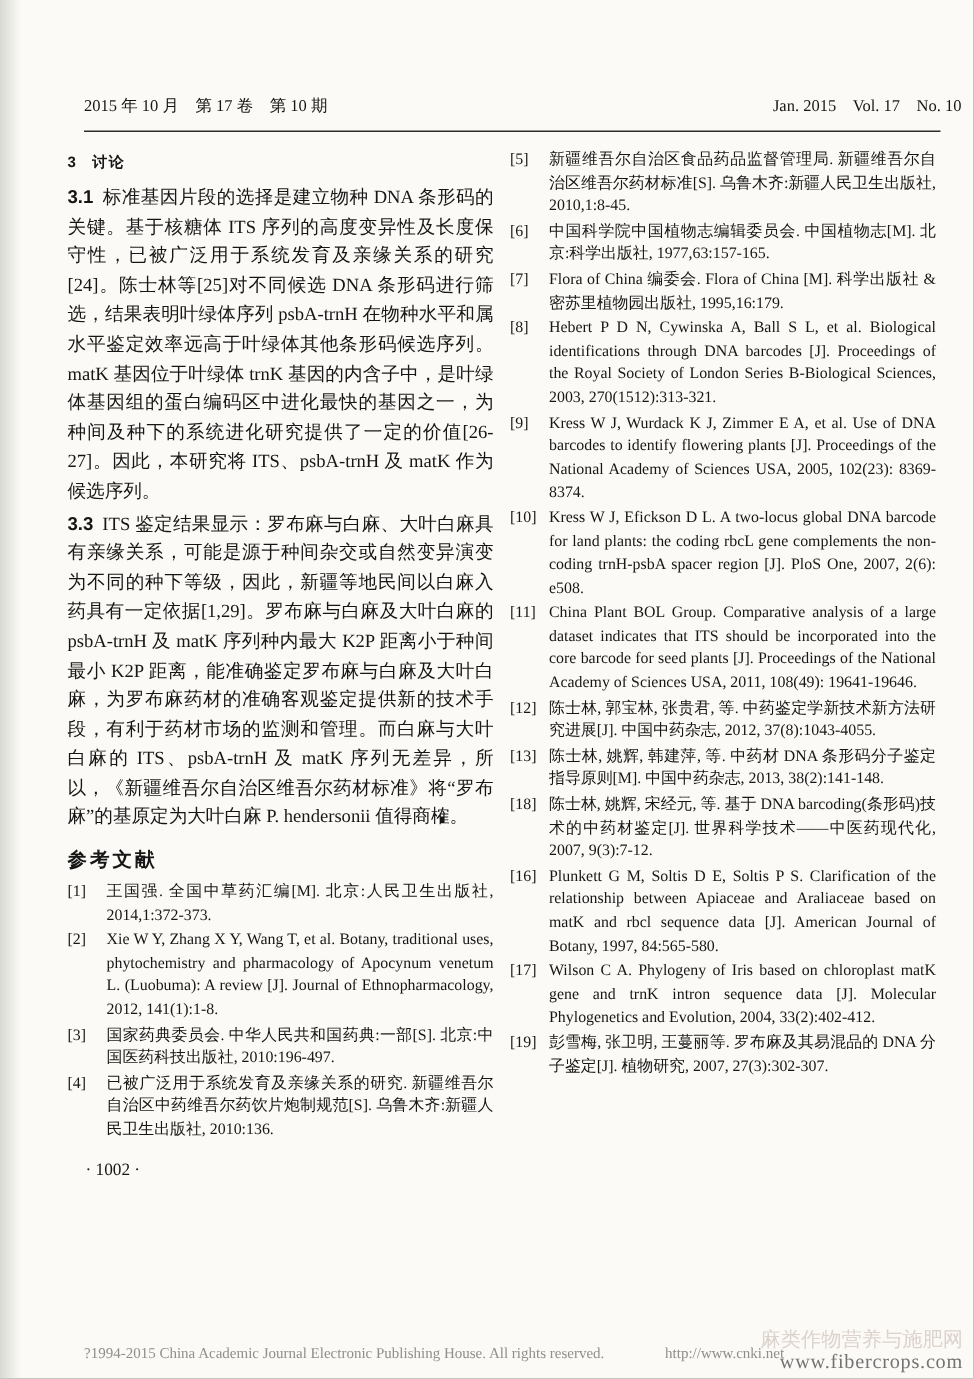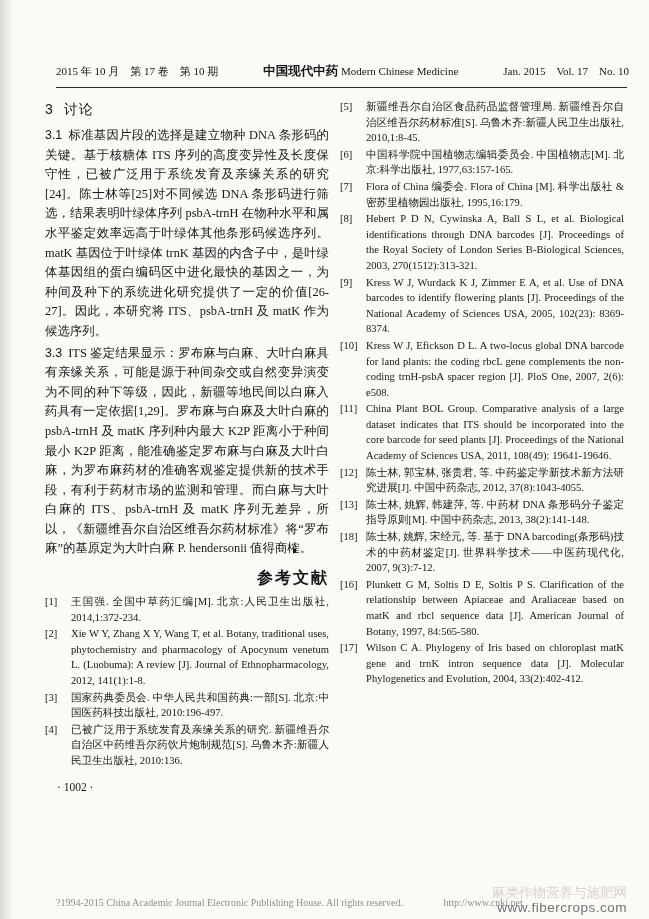--- a/index.html
+++ b/index.html
@@ -4,59 +4,55 @@
 <style>
   html,body{margin:0;padding:0;background:#9a9a9a;}
   .page{
     position:relative;width:649px;height:919px;margin:0 auto;
     background:#fbfaf6;overflow:hidden;
     font-family:"Liberation Serif","DejaVu Serif",serif;color:#161616;
   }
   .scan-edge{position:absolute;left:0;top:0;bottom:0;width:14px;
     background:linear-gradient(to right,#d9d9d4,rgba(251,250,246,0));}
   
-  .hdr{position:absolute;top:63px;left:56px;right:20px;display:flex;
+  .hdr{position:absolute;top:63px;left:56px;right:8px;display:flex;
     justify-content:space-between;align-items:baseline;font-size:11px;white-space:nowrap;}
   .hdr .cn{font-size:12.5px;font-weight:bold;font-family:"Liberation Sans",sans-serif;}
   .hdr .en{font-size:11px;}
   .hdr-rule{position:absolute;top:87px;left:56px;right:22px;border-top:1.6px solid #2c2c2c;}
   
   .columns{position:absolute;top:99px;left:45px;right:25px;display:flex;gap:11px;}
   .col{width:50%;min-width:0;}
-  h2.sec{font-size:14px;margin:2px 0 7px 0;font-family:"Liberation Sans",sans-serif;
-    font-weight:normal;letter-spacing:1px;}
+  h2.sec{font-size:10px;margin:2px 0 7px 0;font-family:"Liberation Sans",sans-serif;
+    font-weight:bold;letter-spacing:1px;}
   h2.sec .sec-num{margin-right:10px;}
   .para{margin:0 0 2px 0;font-size:12.4px;line-height:19.6px;text-align:justify;}
-  .para-num{font-family:"Liberation Sans",sans-serif;font-weight:normal;padding-right:6px;}
-  h3.ref-head{font-size:16px;text-align:right;margin:9px 0 5px 0;
+  .para-num{font-family:"Liberation Sans",sans-serif;font-weight:bold;padding-right:6px;}
+  h3.ref-head{font-size:13px;text-align:left;margin:9px 0 5px 0;
     font-family:"Liberation Sans",sans-serif;font-weight:bold;letter-spacing:2px;}
   .ref-list{margin:0;padding:0;list-style:none;}
   .ref-item{display:flex;font-size:10.6px;line-height:15.6px;margin-bottom:1px;}
   .ref-num{flex:0 0 26px;}
   .ref-text{flex:1;text-align:justify;min-width:0;}
   .pageno{margin-top:12px;font-size:11.5px;padding-left:12px;}
   
   .footer{position:absolute;left:56px;bottom:11px;font-size:10px;color:#8e8e8c;white-space:nowrap;}
   .footer .url{margin-left:38px;}
-  .watermark{position:absolute;right:22px;bottom:4px;text-align:right;
-    color:#ddd2cc;font-size:13.5px;line-height:15px;font-family:Liberation Sans, sans-serif;}
+  .watermark{position:absolute;right:7px;bottom:4px;text-align:right;
+    color:#ddd2cc;font-size:13.5px;line-height:15px;font-family:Liberation Serif, serif;}
   .watermark .wm2{color:#737373;letter-spacing:.5px;}
 </style>
 </head>
 <body>
 
 <div class="page">
   <div class="scan-edge"></div>
 
   <header class="hdr">
     <span>2015 年 10 月　第 17 卷　第 10 期</span>
-    <span>
-      <span class="cn">中国现代中药</span>
-      <span class="en">Modern Chinese Medicine</span>
-    </span>
     <span>Jan.  2015　Vol. 17　No. 10</span>
   </header>
   <div class="hdr-rule"></div>
 
   <main class="columns">
     <section class="col">
       <h2 class="sec">
         <span class="sec-num">3</span><span>讨论</span>
       </h2>
       <div>
@@ -66,21 +62,21 @@
 
 
   <p class="para">
     <b class="para-num">3.3</b><span>ITS 鉴定结果显示：罗布麻与白麻、大叶白麻具有亲缘关系，可能是源于种间杂交或自然变异演变为不同的种下等级，因此，新疆等地民间以白麻入药具有一定依据[1,29]。罗布麻与白麻及大叶白麻的 psbA-trnH 及 matK 序列种内最大 K2P 距离小于种间最小 K2P 距离，能准确鉴定罗布麻与白麻及大叶白麻，为罗布麻药材的准确客观鉴定提供新的技术手段，有利于药材市场的监测和管理。而白麻与大叶白麻的 ITS、psbA-trnH 及 matK 序列无差异，所以，《新疆维吾尔自治区维吾尔药材标准》将“罗布麻”的基原定为大叶白麻 P. hendersonii 值得商榷。</span>
   </p>
 </div>
       <h3 class="ref-head">参考文献</h3>
       <ol class="ref-list">
   <li class="ref-item">
     <span class="ref-num">[1]</span>
-    <span class="ref-text">王国强. 全国中草药汇编[M]. 北京:人民卫生出版社, 2014,1:372-234.</span>
+    <span class="ref-text">王国强. 全国中草药汇编[M]. 北京:人民卫生出版社, 2014,1:372-373.</span>
   </li>
 
   <li class="ref-item">
     <span class="ref-num">[2]</span>
     <span class="ref-text">Xie W Y, Zhang X Y, Wang T, et al. Botany, traditional uses, phytochemistry and pharmacology of Apocynum venetum L. (Luobuma): A review [J]. Journal of Ethnopharmacology, 2012, 141(1):1-8.</span>
   </li>
 
   <li class="ref-item">
     <span class="ref-num">[3]</span>
     <span class="ref-text">国家药典委员会. 中华人民共和国药典:一部[S]. 北京:中国医药科技出版社, 2010:196-497.</span>
@@ -151,20 +147,24 @@
     <span class="ref-num">[16]</span>
     <span class="ref-text">Plunkett G M, Soltis D E, Soltis P S. Clarification of the relationship between Apiaceae and Araliaceae based on matK and rbcl sequence data [J]. American Journal of Botany, 1997, 84:565-580.</span>
   </li>
 
   <li class="ref-item">
     <span class="ref-num">[17]</span>
     <span class="ref-text">Wilson C A. Phylogeny of Iris based on chloroplast matK gene and trnK intron sequence data [J]. Molecular Phylogenetics and Evolution, 2004, 33(2):402-412.</span>
   </li>
 
 
+  <li class="ref-item">
+    <span class="ref-num">[19]</span>
+    <span class="ref-text">彭雪梅, 张卫明, 王蔓丽等. 罗布麻及其易混品的 DNA 分子鉴定[J]. 植物研究, 2007, 27(3):302-307.</span>
+  </li>
 </ol>
     </section>
   </main>
 
   <footer class="footer">
     <span>?1994-2015 China Academic Journal Electronic Publishing House. All rights reserved.</span>
     <span class="url">http://www.cnki.net</span>
   </footer>
 
   <div class="watermark">

